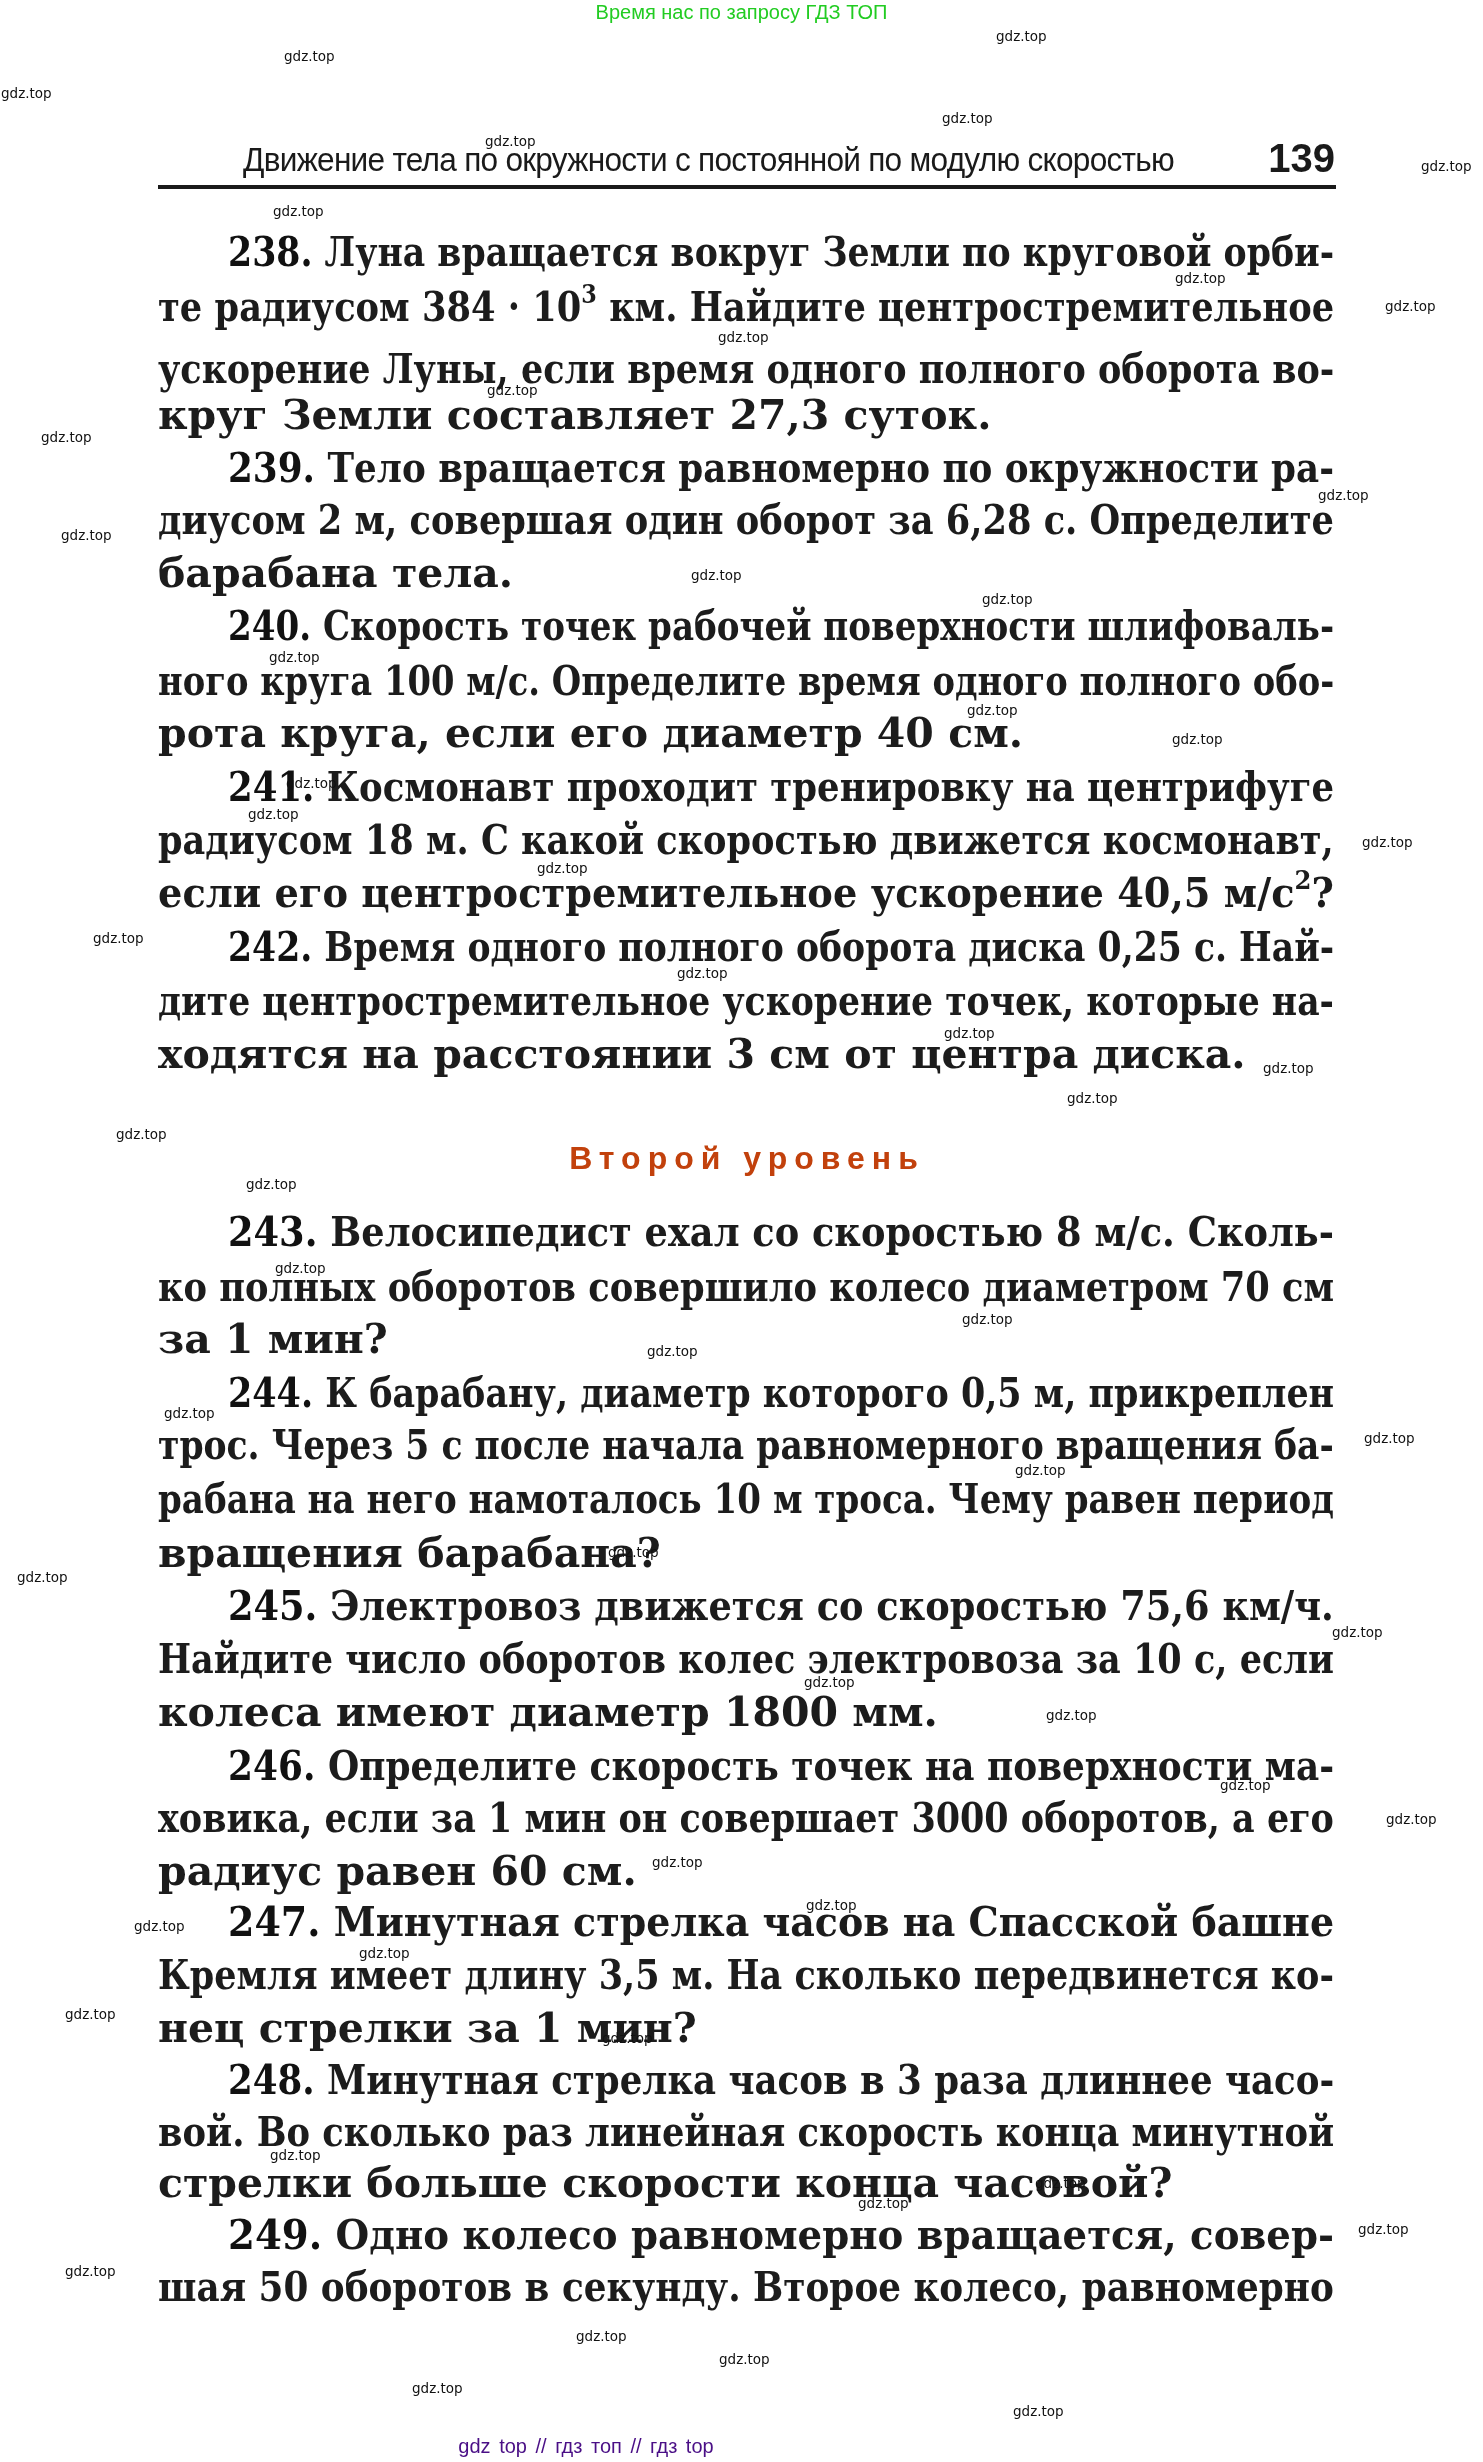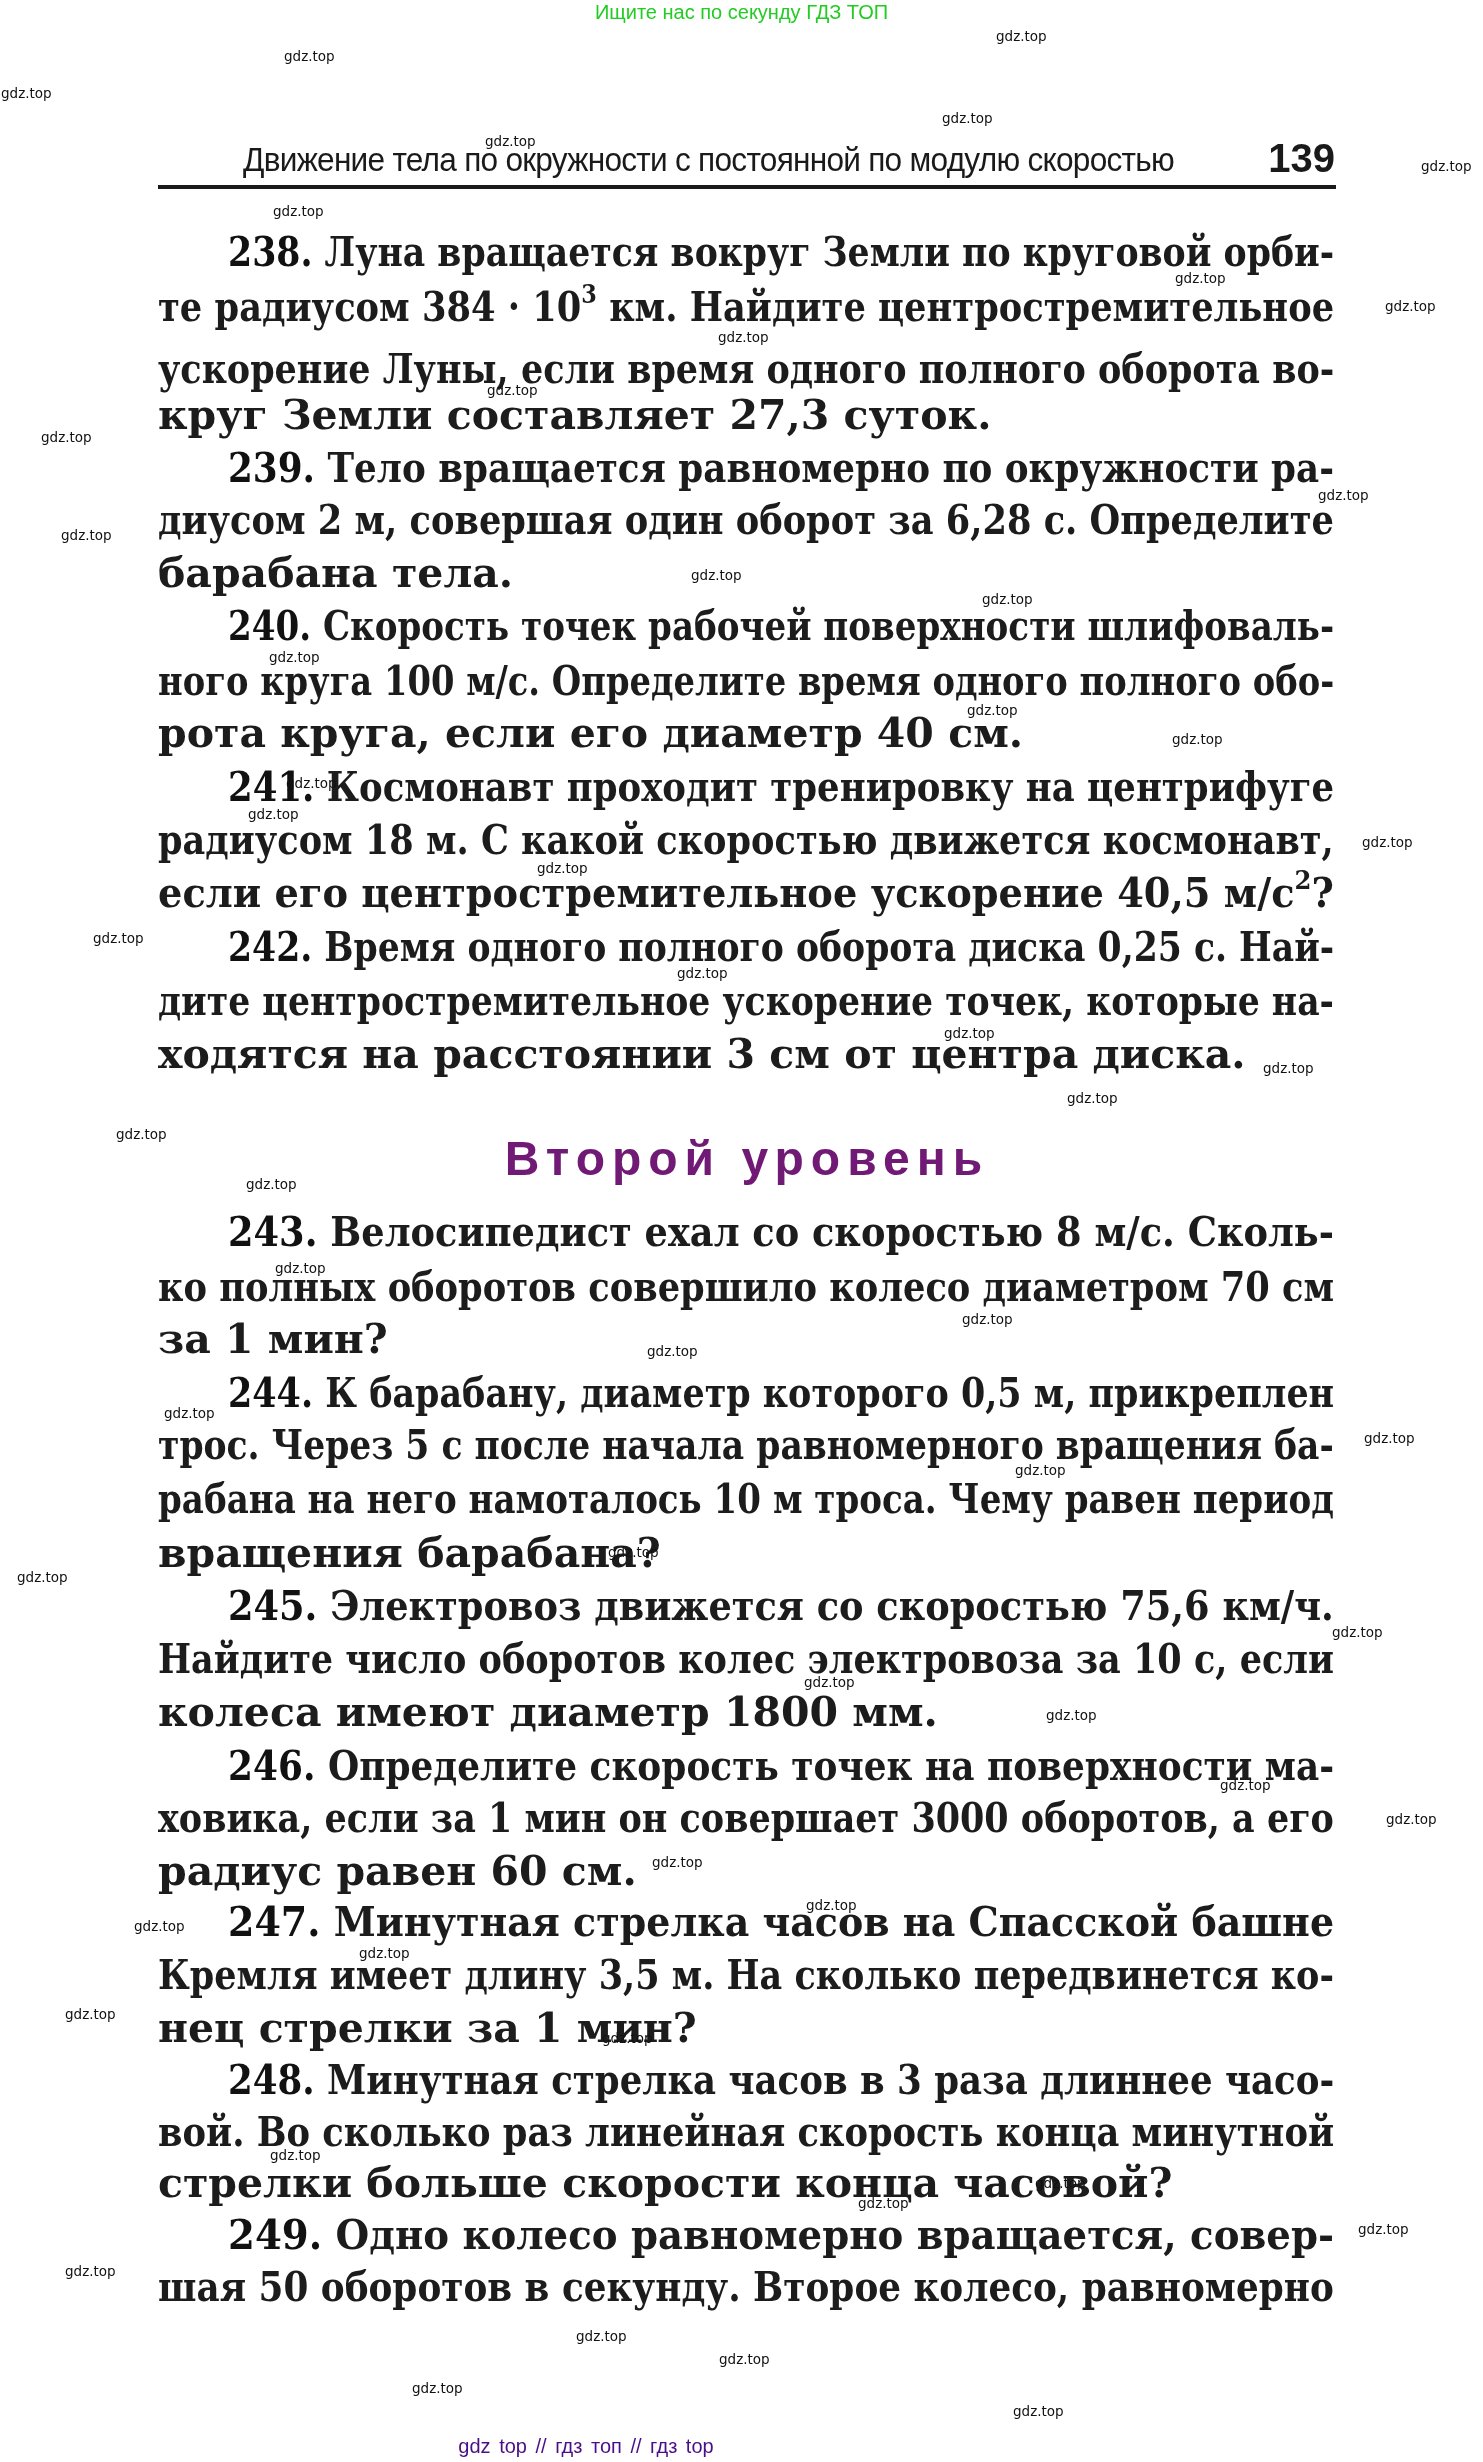--- a/index.html
+++ b/index.html
@@ -34,32 +34,32 @@
     font-family: "DejaVu Serif", serif; font-size: 41px; font-weight: bold; color: #1c1c1c;
     line-height: 52px; white-space: nowrap; overflow: visible;
   }
   .line.justify { text-align: justify; text-align-last: justify; }
   .line.indent { padding-left: 70px; box-sizing: border-box; }
   .line .num { font-weight: bold; color: #111; }
   .squeeze { display: inline-block; transform-origin: left center; }
   sup { font-size: 26px; line-height: 0; position: relative; top: -3px; }
   .section-heading {
     position: absolute; left: 158px; width: 1178px; top: 1131px; text-align: center;
-    font-family: "Liberation Sans", sans-serif; font-weight: bold; font-size: 48px;
-    letter-spacing: 7px; color: #701a75; line-height: 55px;
+    font-family: "Liberation Sans", sans-serif; font-weight: bold; font-size: 32px;
+    letter-spacing: 7px; color: #c2410c; line-height: 55px;
   }
   .wm {
     position: absolute; font-family: "DejaVu Sans", sans-serif; font-size: 13.5px; color: #111;
     line-height: 15px; white-space: nowrap;
   }
 </style>
 </head>
 <body>
 
-<div class="promo-top">Ищите нас по секунду ГДЗ ТОП</div>
+<div class="promo-top">Время нас по запросу ГДЗ ТОП</div>
 
 <div class="running-head">
   <span class="title">Движение тела по окружности с постоянной по модулю скоростью</span>
   <span class="page-number">139</span>
 </div>
 <div class="head-rule"></div>
 
 <div>
   <div class="line justify indent" style="top:226px"><span class="squeeze" style="transform: scaleX(0.8459);"><span class="num">238.</span> <span>Луна вращается вокруг Земли по круговой орби-</span></span></div>
   <div class="line justify" style="top:281px"><span class="squeeze" style="transform: scaleX(0.8593);"><span>те радиусом 384 · 10</span><sup>3</sup><span> км. Найдите центростремительное</span></span></div>

